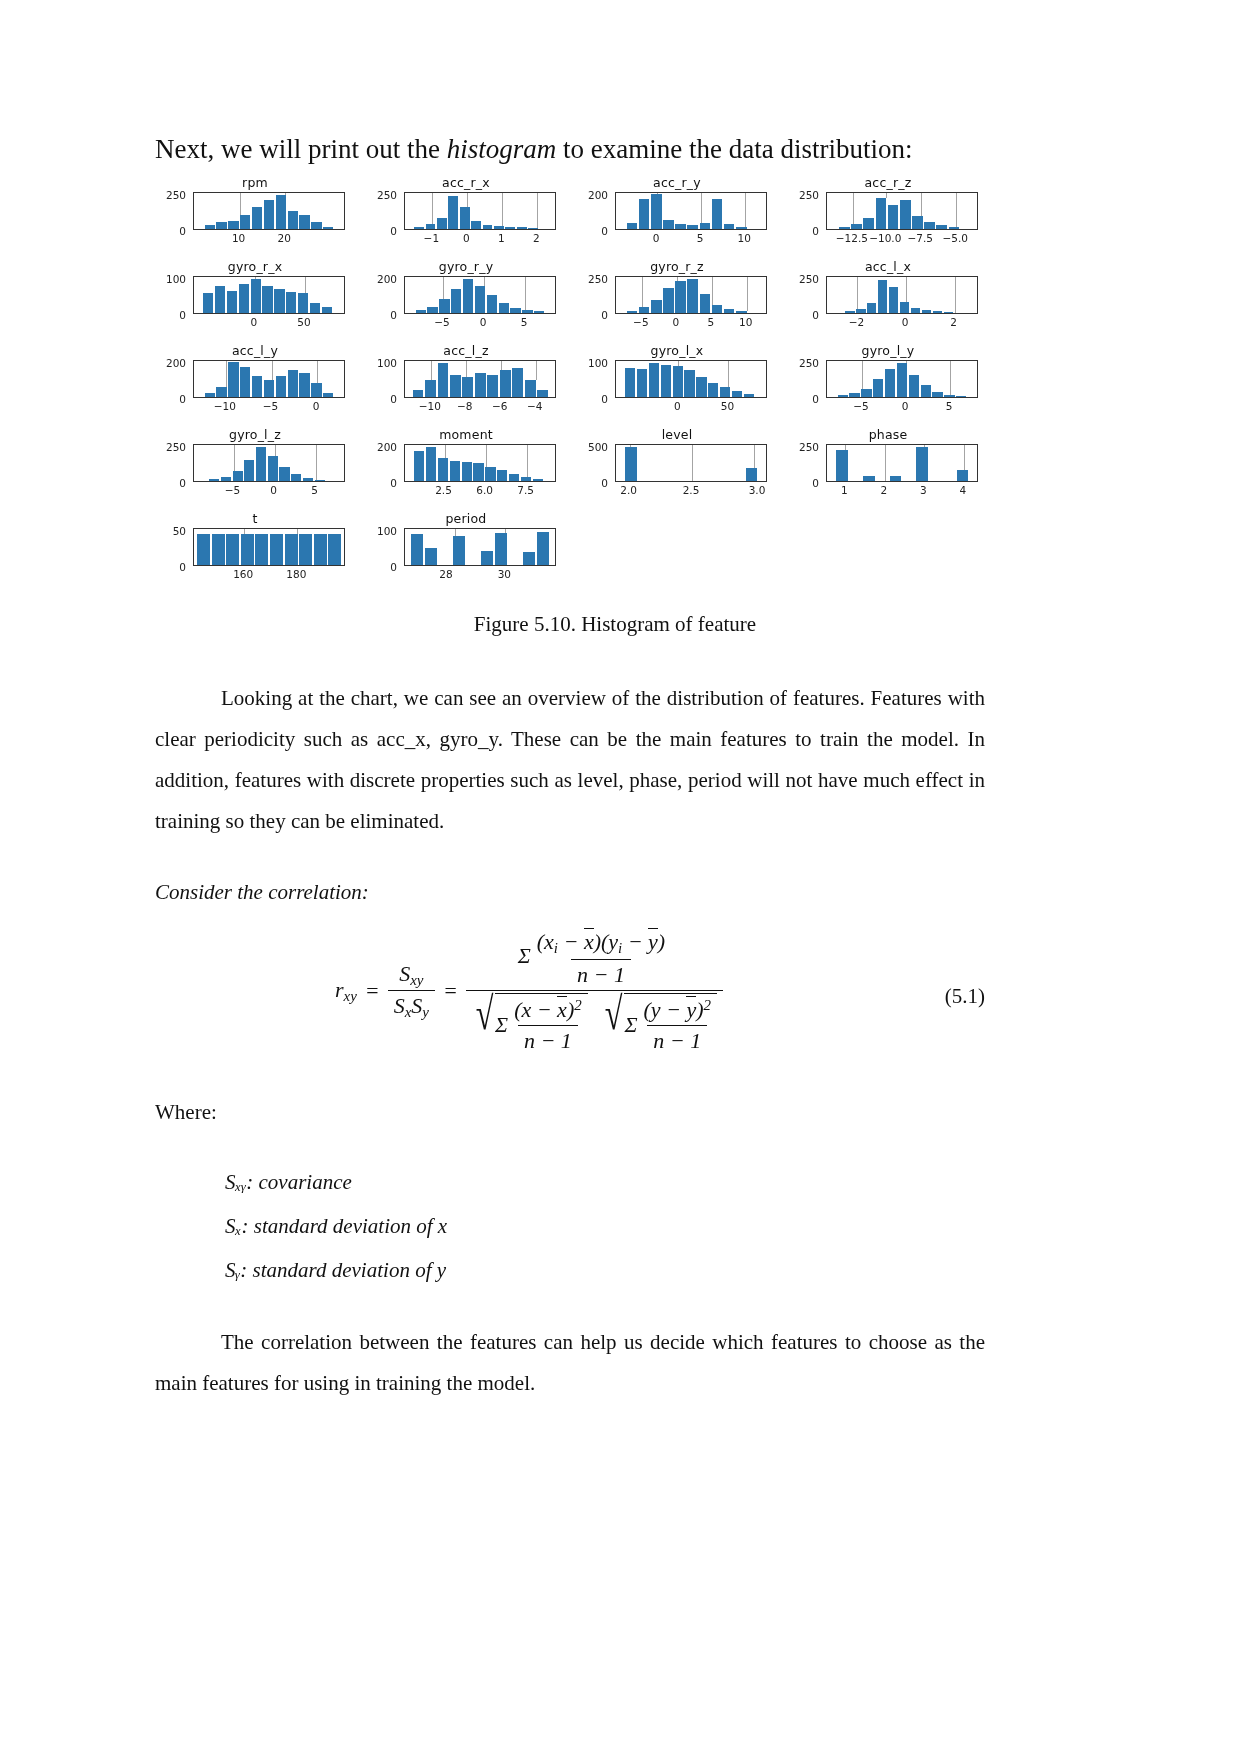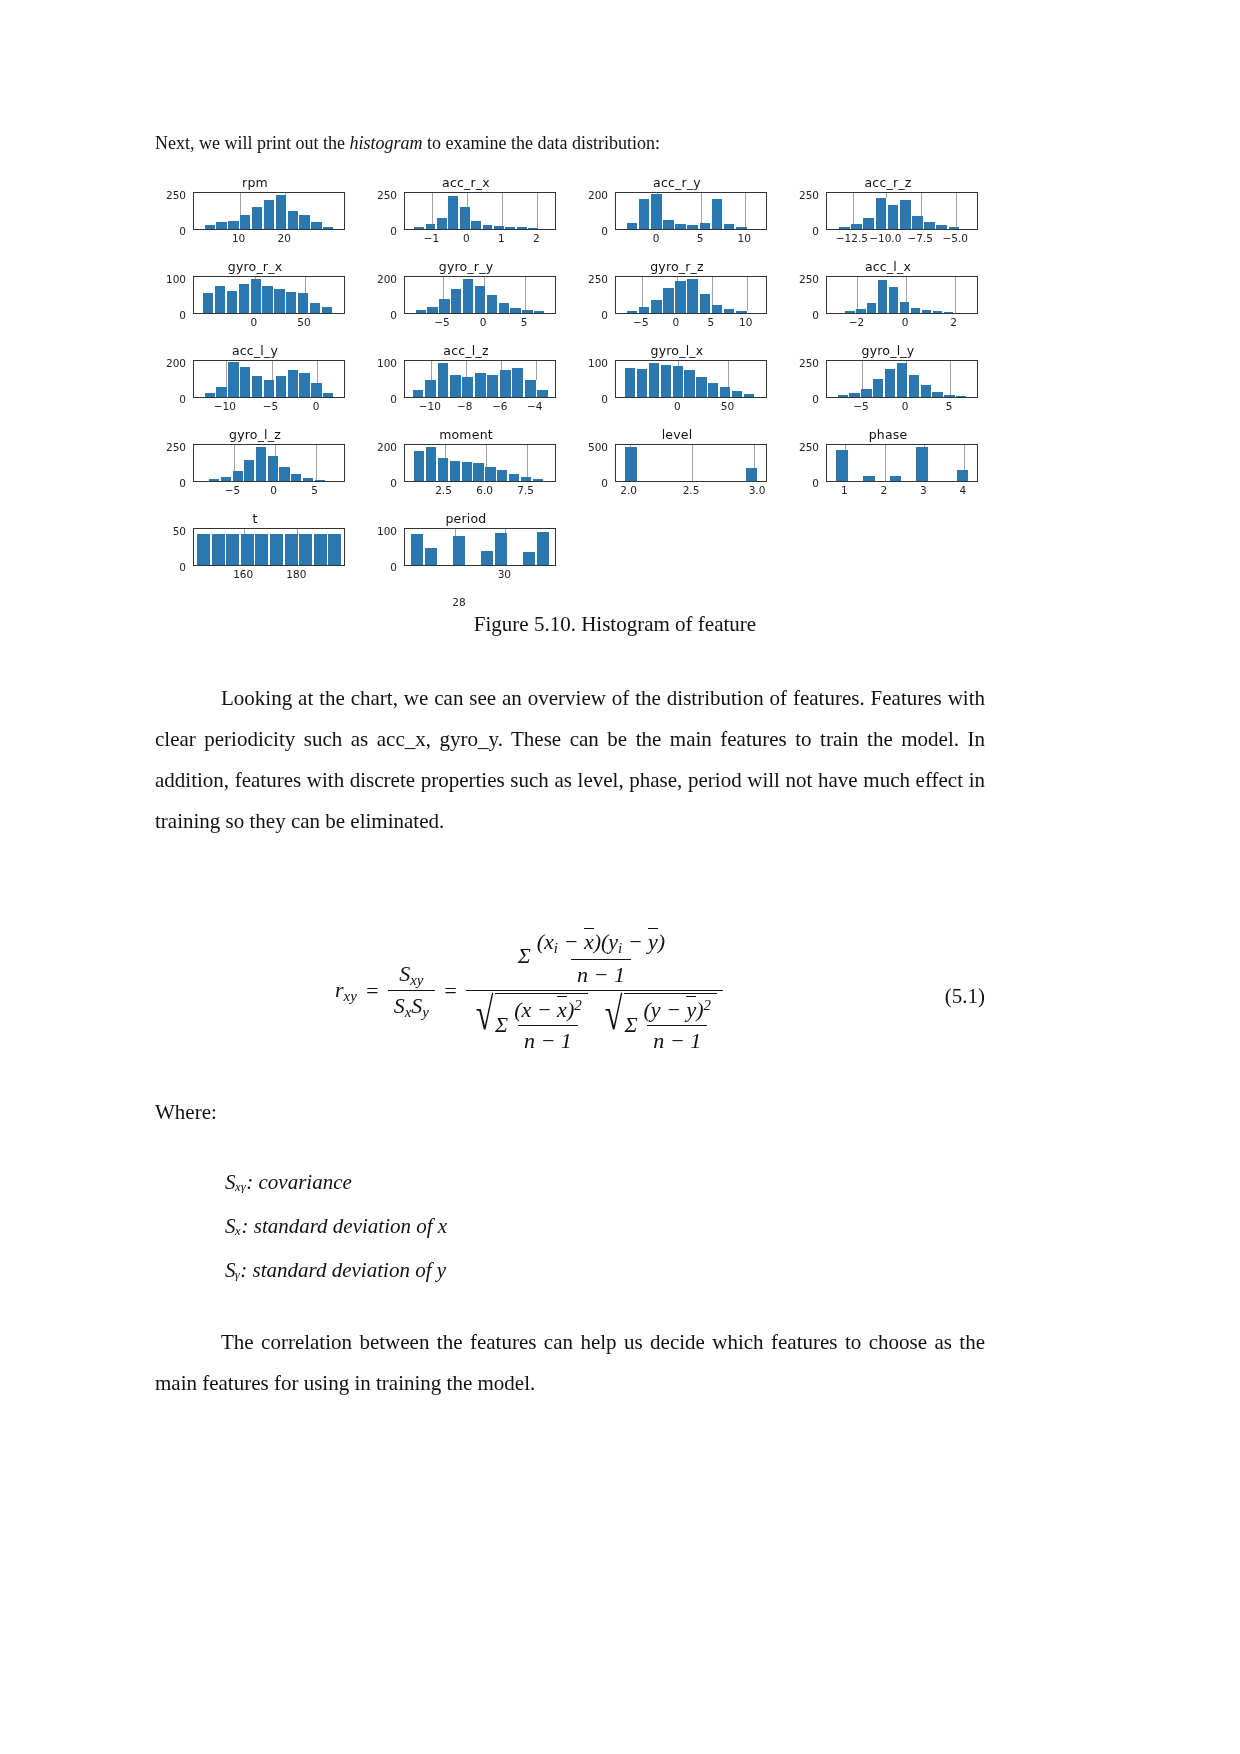--- a/index.html
+++ b/index.html
@@ -8,21 +8,21 @@
     background:#ffffff;
     font-family:"Liberation Serif", serif;
     color:#111;
     position:relative;
     overflow:hidden;
   }
   .page { position:absolute; left:0; top:0; width:1240px; height:1754px; }
 
   .intro-line {
     position:absolute; left:155px; top:130px; width:920px;
-    font-size:18px; line-height:1.45;
+    font-size:27px; line-height:1.45;
   }
   .intro-line em { font-style:italic; }
 
   
   .fig {
     position:absolute; left:155px; top:175px;
     width:830px; height:410px;
   }
   .grid {
     display:grid;
@@ -600,31 +600,32 @@
             <div class="vline" style="left: 100.32px;"></div>
             <div class="bar" style="left: 6.08px; width: 13.384px; height: 30.8px;"></div>
             <div class="bar" style="left: 20.064px; width: 13.384px; height: 16.8px;"></div>
             <div class="bar" style="left: 48.032px; width: 13.384px; height: 29.4px;"></div>
             <div class="bar" style="left: 76px; width: 13.384px; height: 14px;"></div>
             <div class="bar" style="left: 89.984px; width: 13.384px; height: 32.2px;"></div>
             <div class="bar" style="left: 117.952px; width: 13.384px; height: 12.6px;"></div>
             <div class="bar" style="left: 131.936px; width: 13.384px; height: 33.04px;"></div>
           </div>
           <div class="xlabs">
-            <span style="left: 63px; margin-top: 28px;">28</span>
+            <span style="left: 50px;">28</span>
             <span style="left: 108.32px;">30</span>
           </div>
         </div>
       </div>
   </div>
 
   <div class="figcap">Figure 5.10. Histogram of feature</div>
 
   <div class="para p1">Looking at the chart, we can see an overview of the distribution of features. Features with clear periodicity such as acc_x, gyro_y. These can be the main features to train the model. In addition, features with discrete properties such as level, phase, period will not have much effect in training so they can be eliminated.</div>
 
+  <div class="para p-consider">Consider the correlation:</div>
 
   <div class="eqwrap">
     <div class="eq">
       <span>r<span class="sub">xy</span></span>
       <span>=</span>
       <span class="frac">
         <span class="num">S<span class="sub">xy</span></span>
         <span class="den">S<span class="sub">x</span>S<span class="sub">y</span></span>
       </span>
       <span>=</span>

